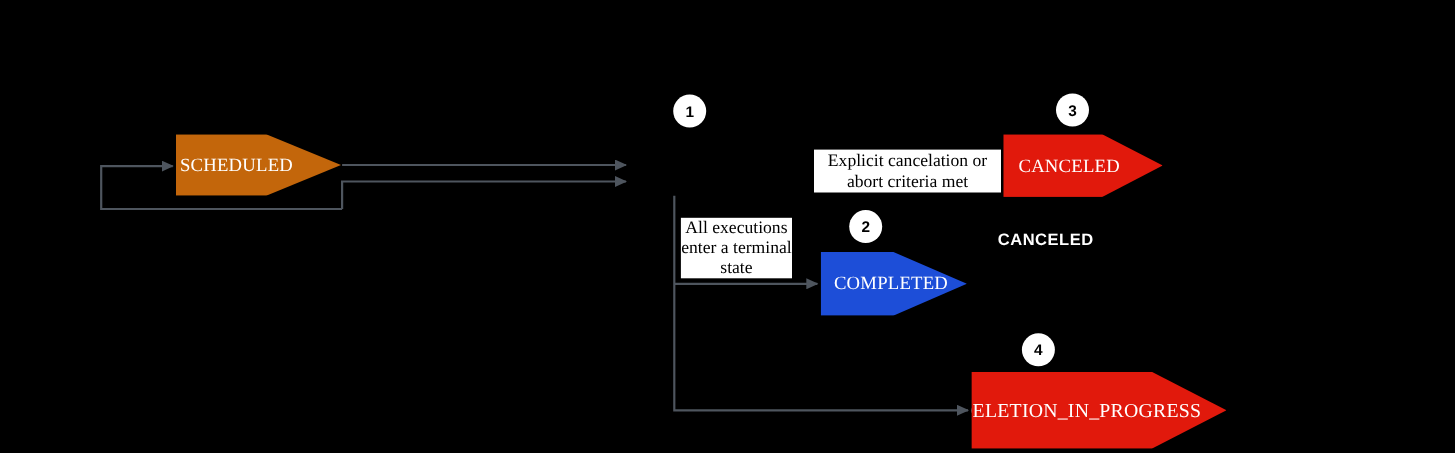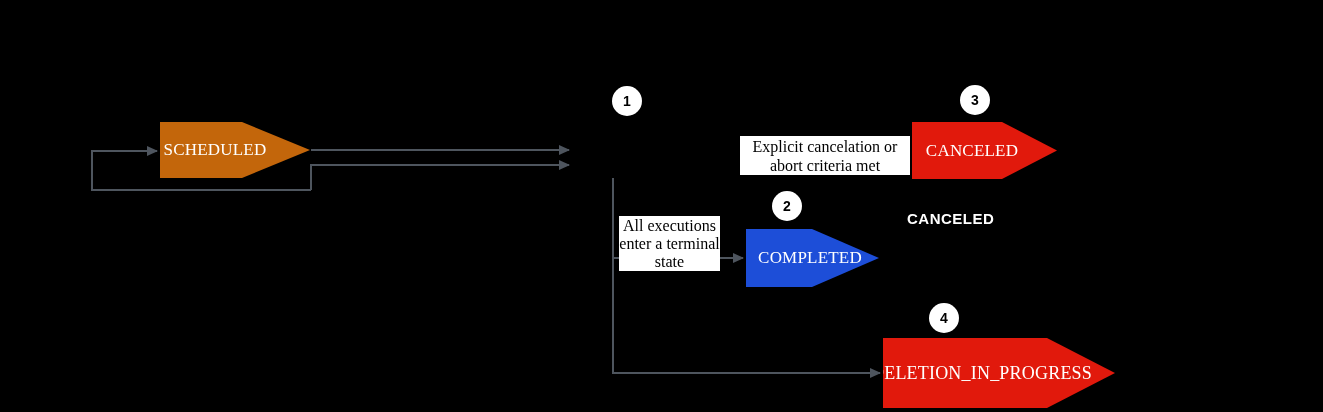--- a/index.html
+++ b/index.html
@@ -81,21 +81,21 @@
     <span class="lbl">COMPLETED</span>
   </div>
 
   <div class="state" style="left: 883px; top: 338px; width: 232px; height: 70px; padding-right: 35px; box-sizing: border-box; font-size: 18px; clip-path: polygon(0px 0px, calc(100% - 68px) 0px, 100% 50%, calc(100% - 68px) 100%, 0px 100%); background: rgb(225, 25, 12);">
     <span class="lbl">DELETION_IN_PROGRESS</span>
   </div>
 
   <div class="note" style="left:740px;top:108px;width:170px;height:39px;line-height:19px;margin-top:28px;">Explicit cancelation or
 abort criteria met</div>
 
-  <div class="note" style="left:619px;top:216px;width:101px;height:55px;line-height:18px;">All executions
+  <div class="note" style="left:619px;top:198px;width:101px;height:55px;line-height:18px;">All executions
 enter a terminal
 state</div>
 
   <div class="floating-label" style="left:907px;top:210px;">CANCELED</div>
 
   <div class="badge" style="left:612px;top:86px;">1</div>
   <div class="badge" style="left:772px;top:191px;">2</div>
   <div class="badge" style="left:960px;top:85px;">3</div>
   <div class="badge" style="left:929px;top:303px;">4</div>
 

